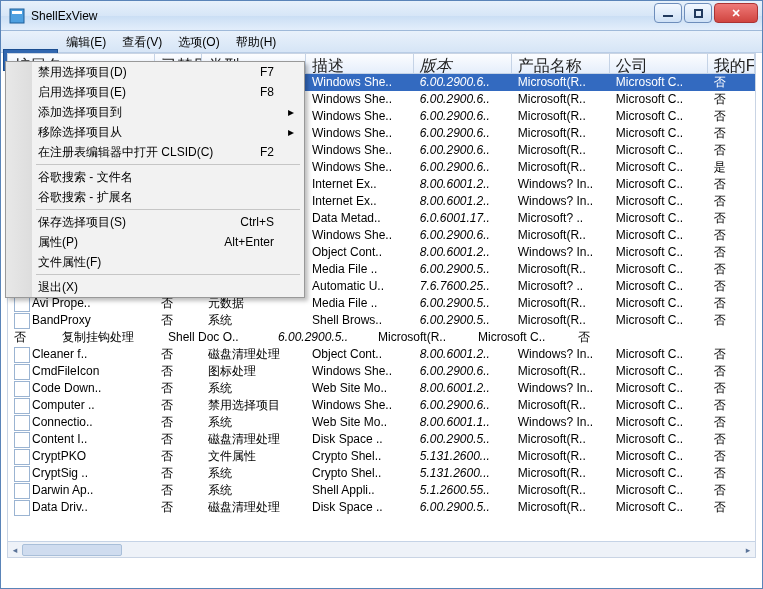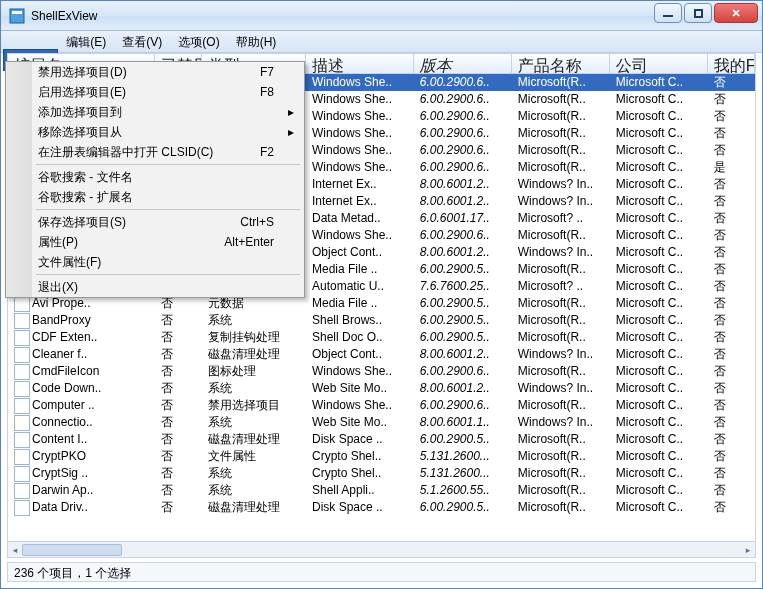--- a/index.html
+++ b/index.html
@@ -293,21 +293,20 @@
           <div class="cell c0"><span class="icon16"></span>BandProxy</div>
           <div class="cell c1">否</div>
           <div class="cell c2">系统</div>
           <div class="cell c3">Shell Brows..</div>
           <div class="cell c4">6.00.2900.5..</div>
           <div class="cell c5">Microsoft(R..</div>
           <div class="cell c6">Microsoft C..</div>
           <div class="cell c7">否</div>
         </div>
         <div class="row">
-          <div class="cell c0"><span class="icon16"></span>CDF Exten..</div>
           <div class="cell c1">否</div>
           <div class="cell c2">复制挂钩处理</div>
           <div class="cell c3">Shell Doc O..</div>
           <div class="cell c4">6.00.2900.5..</div>
           <div class="cell c5">Microsoft(R..</div>
           <div class="cell c6">Microsoft C..</div>
           <div class="cell c7">否</div>
         </div>
         <div class="row">
           <div class="cell c0"><span class="icon16"></span>Cleaner f..</div>
@@ -428,17 +427,14 @@
       <div class="dd-item">谷歌搜索 - 文件名</div>
       <div class="dd-item">谷歌搜索 - 扩展名</div>
       <div class="dd-sep"></div>
       <div class="dd-item">保存选择项目(S)<span class="sc">Ctrl+S</span></div>
       <div class="dd-item">属性(P)<span class="sc">Alt+Enter</span></div>
       <div class="dd-item">文件属性(F)</div>
       <div class="dd-sep"></div>
       <div class="dd-item">退出(X)</div>
     </div>
 
-  <div class="statusbar">
-    <span>236 个项目，1 个选择</span>
-  </div>
 
 </div>
 
 </body></html>

